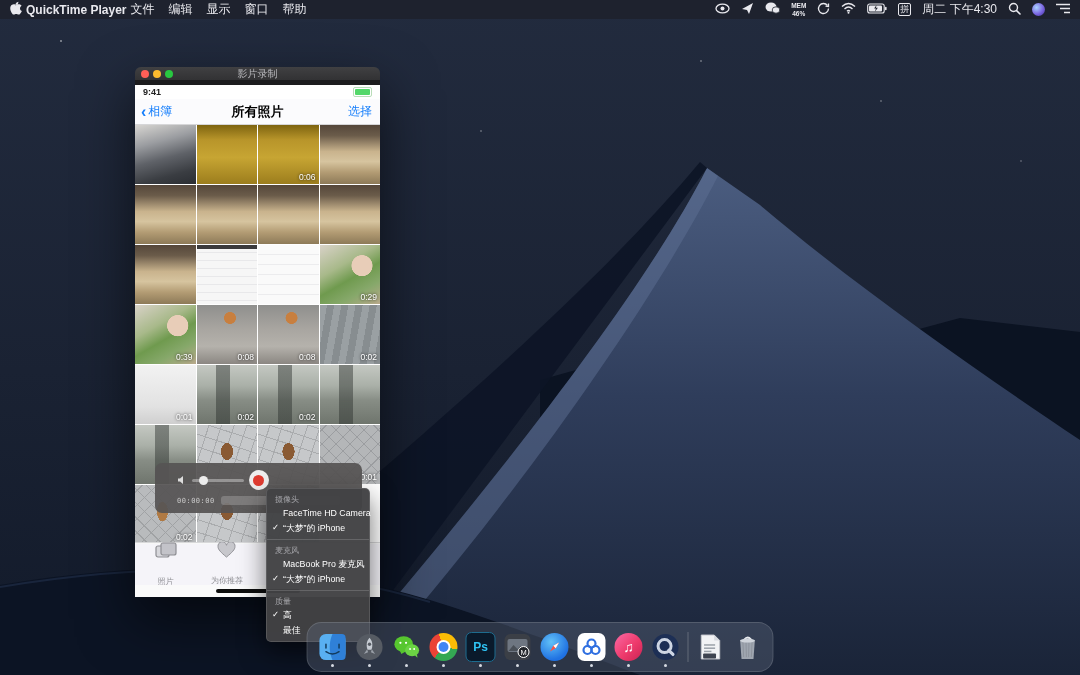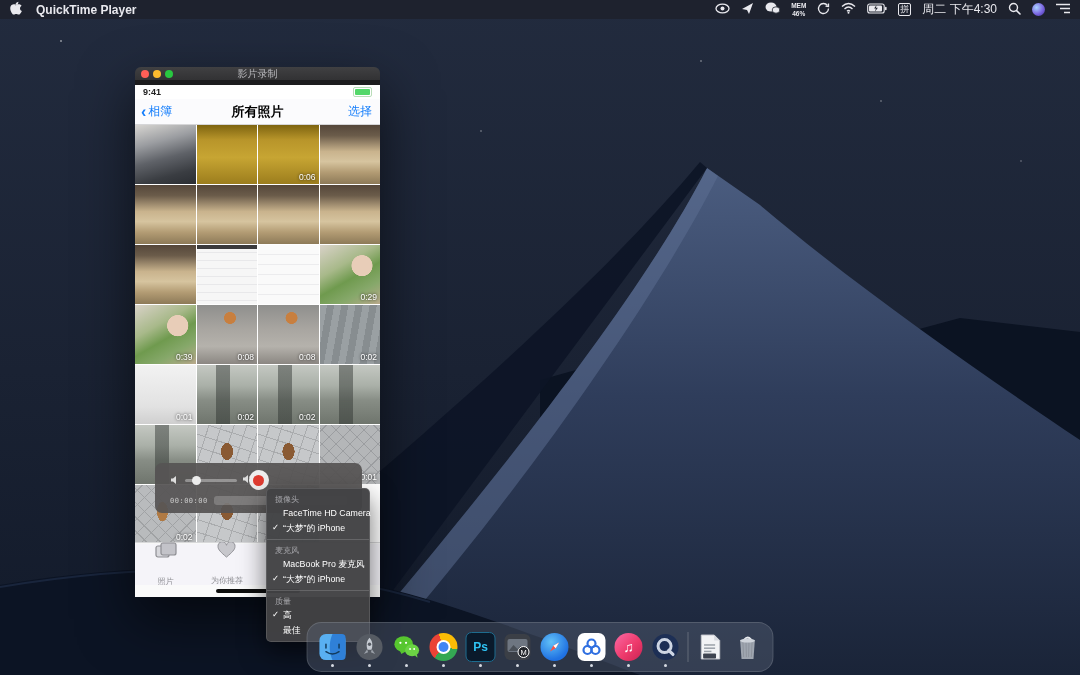--- a/index.html
+++ b/index.html
@@ -4,21 +4,21 @@
 <style>
   html,body{margin:0;padding:0;width:1080px;height:675px;overflow:hidden;
     font-family:"Liberation Sans","DejaVu Sans",sans-serif;background:#121a2a;position:relative;}
   
   .wallpaper{position:absolute;inset:0;z-index:0;}
   .stars{position:absolute;top:40px;left:60px;width:2px;height:2px;border-radius:50%;background:rgba(255,255,255,.5);
     box-shadow:200px 30px rgba(255,255,255,.35), 420px 90px rgba(255,255,255,.3), 640px 20px rgba(255,255,255,.35),
     820px 60px rgba(255,255,255,.3), 960px 120px rgba(255,255,255,.25), 120px 160px rgba(255,255,255,.25);}
   
   .menubar{position:absolute;top:0;left:0;right:0;height:19px;z-index:50;background:rgba(30,34,46,.94);
-    display:flex;align-items:center;padding:0 10px;gap:14px;color:#e9e9ee;font-size:12px;}
+    display:flex;align-items:center;padding:0 10px;gap:4px;color:#e9e9ee;font-size:12px;}
   .menubar .app-name{font-weight:bold;}
   .menu-item{white-space:nowrap;}
   .menus{display:flex;gap:14px;}
   .mb-right{margin-left:auto;display:flex;align-items:center;gap:11px;}
   .mem{display:flex;flex-direction:column;font-size:6.5px;line-height:1.1;text-align:center;font-weight:bold;}
   .input-badge{border:1px solid #e9e9ee;border-radius:2px;font-size:9px;line-height:11px;padding:0 1px;}
   .siri{width:13px;height:13px;border-radius:50%;display:inline-block;
     background:radial-gradient(circle at 35% 35%,#a9d4ff,#7a64e0 55%,#3c2f93);}
   .clock{white-space:nowrap;}
   
@@ -74,21 +74,21 @@
   
   .tabbar{position:absolute;bottom:12px;left:0;right:0;height:42px;background:rgba(249,249,249,.97);
     border-top:1px solid #d8d8da;display:flex;}
   .tab{width:25%;display:flex;flex-direction:column;align-items:center;justify-content:center;gap:13px;}
   .tab-label{font-size:8px;color:#8e8e93;}
   .home-area{position:absolute;bottom:0;left:0;right:0;height:12px;background:#fafafa;
     display:flex;align-items:center;justify-content:center;}
   .home-bar{width:84px;height:4px;border-radius:2px;background:#0d0d0d;}
   
   .rec-overlay{position:absolute;left:155px;top:463px;width:207px;height:50px;z-index:20;
-    background:rgba(86,84,84,.93);border-radius:7px;box-sizing:border-box;padding:5px 15px;color:#ddd;text-align:center;}
+    background:rgba(86,84,84,.93);border-radius:7px;box-sizing:border-box;padding:5px 22px;color:#ddd;text-align:center;}
   .rec-row1{display:flex;align-items:center;height:24px;position:relative;}
   .vol-group{display:flex;align-items:center;gap:5px;}
   .vol-track{width:52px;height:3px;border-radius:2px;background:rgba(255,255,255,.35);position:relative;}
   .vol-thumb{position:absolute;top:-3px;left:7px;width:9px;height:9px;border-radius:50%;background:#ececec;}
   .record-btn{position:absolute;left:50%;transform:translateX(-50%);width:20px;height:20px;border-radius:50%;
     background:#efefef;display:flex;align-items:center;justify-content:center;}
   .record-dot{width:11px;height:11px;border-radius:50%;background:#e03c31;}
   .rec-row2{display:flex;align-items:center;gap:6px;margin-top:4px;}
   .timecode{font-size:7px;color:#c9c9c9;letter-spacing:.5px;font-family:"DejaVu Sans Mono",monospace;}
   .meter{flex:1;height:9px;border-radius:3px;background:rgba(255,255,255,.2);}
@@ -151,20 +151,27 @@
   <i class="stars"></i>
 </div>
 
 <div class="menubar">
   <span>
     <svg width="12" height="14" viewBox="0 0 12 14">
         <path d="M8.4 .8c.1 .9-.3 1.8-.8 2.4-.6 .7-1.5 1.2-2.3 1.1-.1-.8 .3-1.7 .9-2.3 .5-.6 1.5-1.1 2.2-1.2zM10 7.4c0-1.8 1.5-2.7 1.6-2.7-.9-1.3-2.2-1.4-2.7-1.5-1.1-.1-2.2 .7-2.8 .7-.6 0-1.5-.7-2.4-.6C2.5 3.4 1.4 4 .8 5-.4 7.1 .5 10.2 1.7 11.9c.6 .8 1.3 1.8 2.2 1.7 .9 0 1.2-.6 2.3-.6 1.1 0 1.4 .6 2.4 .6s1.6-.9 2.2-1.7c.7-1 1-1.9 1-2-.1 0-1.8-.7-1.8-2.5z" fill="#e9e9ee"></path>
       </svg>
   </span>
   <span class="app-name">QuickTime Player</span>
+  <span class="menus">
+      <span class="menu-item">文件</span>
+      <span class="menu-item">编辑</span>
+      <span class="menu-item">显示</span>
+      <span class="menu-item">窗口</span>
+      <span class="menu-item">帮助</span>
+    </span>
 
   <span class="mb-right">
     <span><svg width="15" height="13" viewBox="0 0 15 13">
           <ellipse cx="7.5" cy="6.5" rx="6.5" ry="4.4" fill="none" stroke="#e9e9ee" stroke-width="1.3"></ellipse>
           <circle cx="7.5" cy="6.5" r="2" fill="#e9e9ee"></circle>
         </svg></span>
     <span><svg width="13" height="13" viewBox="0 0 13 13">
           <path d="M1 7 L12 1 L8 12 L6 8 Z" fill="#e9e9ee"></path>
         </svg></span>
     <span><svg width="15" height="12" viewBox="0 0 15 12">

